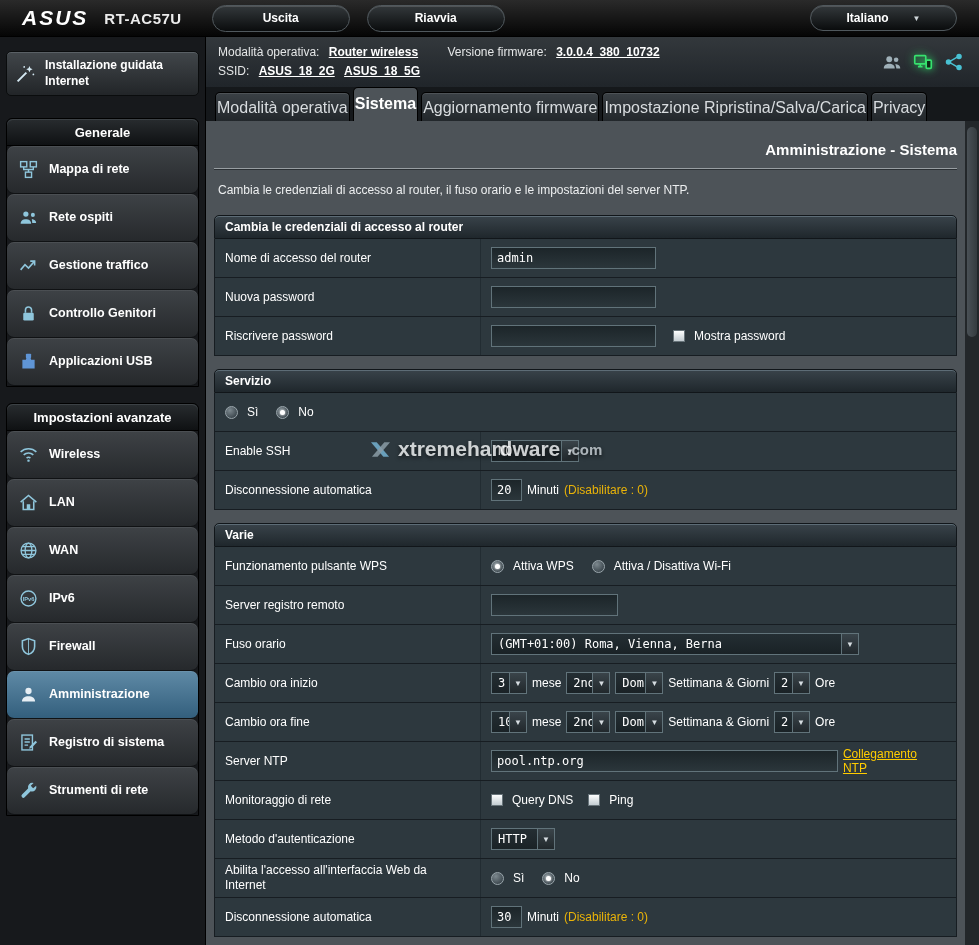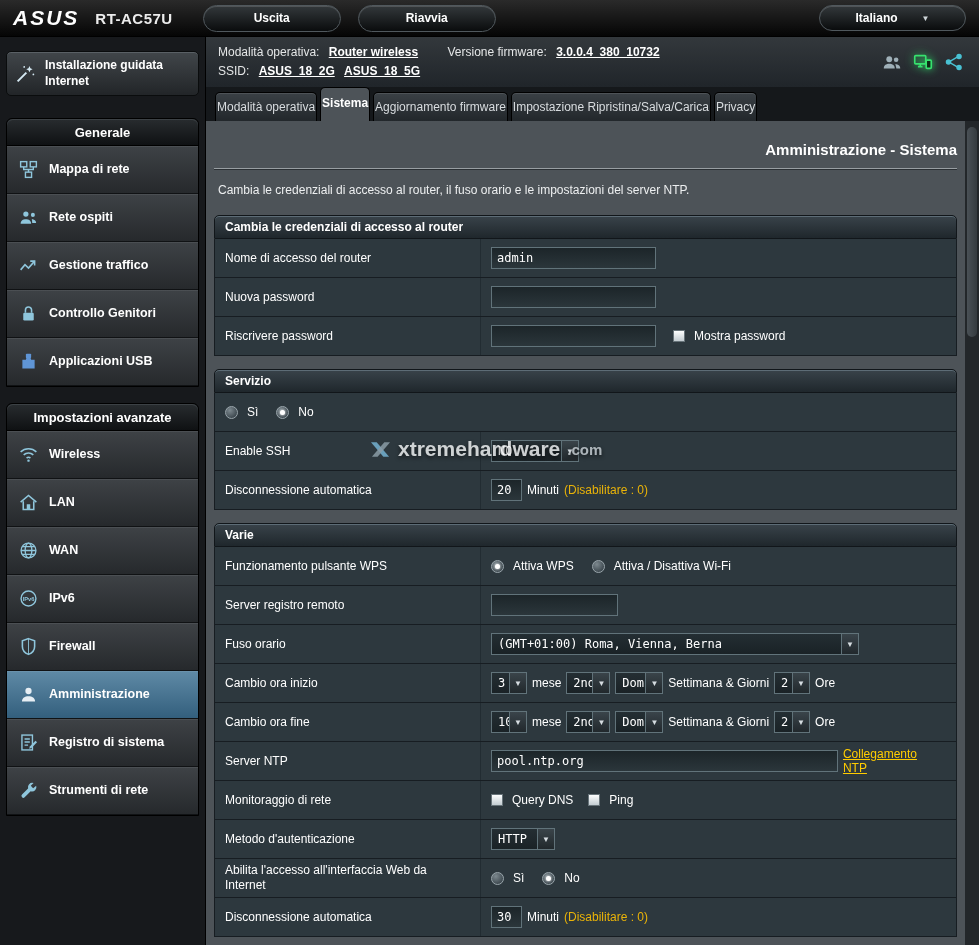--- a/index.html
+++ b/index.html
@@ -2,21 +2,21 @@
 <html><head>
 <meta charset="utf-8">
 <style>
   *{margin:0;padding:0;box-sizing:border-box}
   html,body{width:979px;height:945px;overflow:hidden;background:#101316;
     font-family:"Liberation Sans",sans-serif;}
   .screen{position:relative;width:979px;height:945px;}
 
   
   .topbar{height:37px;background:linear-gradient(#2a2a2a,#050505);display:flex;
-    align-items:center;padding:0 13px;border-bottom:1px solid #000;}
+    align-items:center;padding:0 22px;border-bottom:1px solid #000;}
   .logo{color:#fff;font-style:italic;font-weight:bold;font-size:21px;letter-spacing:2px;}
   .model{color:#ececec;font-weight:bold;font-size:15px;margin-left:16px;letter-spacing:.5px;}
   .pillbtn{margin-left:30px;width:138px;height:27px;border-radius:14px;
     background:linear-gradient(#33383b,#0a0c0d);border:1px solid #50585d;color:#fff;
     font-weight:bold;font-size:12px;font-family:inherit;cursor:pointer;
     box-shadow:inset 0 1px 0 rgba(255,255,255,.15);}
   .pillbtn.reboot{margin-left:17px;}
   .lang{margin-left:auto;width:147px;height:26px;border-radius:13px;cursor:pointer;
     background:linear-gradient(#33383b,#0a0c0d);border:1px solid #50585d;color:#fff;
     font-weight:bold;font-size:12px;display:flex;align-items:center;justify-content:center;gap:24px;
@@ -31,40 +31,40 @@
     min-height:45px;background:linear-gradient(#41464a,#222528);border:1px solid #0a0c0d;
     border-radius:5px;box-shadow:inset 0 1px 0 #5a6065;cursor:pointer;}
   .wizard .txt{color:#fff;font-weight:bold;font-size:12px;line-height:1.3;}
   .side-group{margin:16px 6px 0;border:1px solid #000;border-radius:6px 6px 0 0;}
   .side-sec{height:27px;background:linear-gradient(#282c2f,#0f1113);border-bottom:1px solid #000;
     color:#fff;font-weight:bold;font-size:13px;display:flex;align-items:center;justify-content:center;
     border-radius:6px 6px 0 0;box-shadow:inset 0 1px 0 #3c4145;}
   .side-item{height:48px;display:flex;align-items:center;gap:10px;padding:0 6px 0 11px;
     background:linear-gradient(#3e4246,#26292c);border-bottom:1px solid #101214;
     box-shadow:inset 0 1px 0 rgba(255,255,255,.07);color:#fff;font-weight:bold;font-size:12.5px;
-    cursor:pointer;line-height:1.2;}
+    cursor:pointer;line-height:1.2;border-radius:7px;}
   .side-item.active{background:linear-gradient(#5f8aa6,#335f7d);}
   .icon{display:inline-flex;align-items:center;justify-content:center;flex:none;}
   .icon svg{width:21px;height:21px;}
 
   
   .main{flex:1;display:flex;flex-direction:column;background:#1d2125;position:relative;}
   .infobar{height:50px;display:flex;align-items:center;padding:0 12px;
     background:linear-gradient(#33383c,#20252a);}
   .info-lines{font-size:12px;color:#e4e6e7;line-height:19px;}
   .linkish{color:#fff;text-decoration:underline;font-weight:bold;cursor:pointer;}
   .gap-l{margin-left:26px;}
   .gap-s{margin-left:6px;}
   .info-icons{margin-left:auto;display:flex;align-items:center;gap:9px;padding-right:2px;}
   .info-icons svg{width:22px;height:22px;cursor:pointer;}
   .glow{filter:drop-shadow(0 0 4px #2ee06a);}
 
   .tabs{display:flex;align-items:flex-end;gap:3px;padding-left:9px;height:34px;background:#15181b;}
   .tab{height:29px;line-height:29px;padding:0 1px;background:linear-gradient(#3a4045,#22272b);
-    border:1px solid #000;border-bottom:none;border-radius:5px 5px 0 0;color:#d8dcdf;font-size:12px;
+    border:1px solid #000;border-bottom:none;border-radius:5px 5px 0 0;color:#d8dcdf;font-size:16px;
     cursor:pointer;box-shadow:inset 0 1px 0 rgba(255,255,255,.1);white-space:nowrap;}
   .tab.active{height:34px;line-height:31px;background:#4d5358;color:#fff;font-weight:bold;
     box-shadow:none;}
 
   .content{flex:1;background:#4d5358;margin-right:14px;padding:2px 8px 0 8px;overflow:hidden;}
   .page-title{color:#fff;font-weight:bold;font-size:15px;padding:18px 0 10px 4px;text-align:right;}
   .divider{height:2px;border-top:1px solid #989ea2;border-bottom:1px solid #2b3034;}
   .page-desc{color:#edeff0;font-size:12px;padding:13px 4px 14px;}
 
   .sect{margin:4px 0 13px;}

